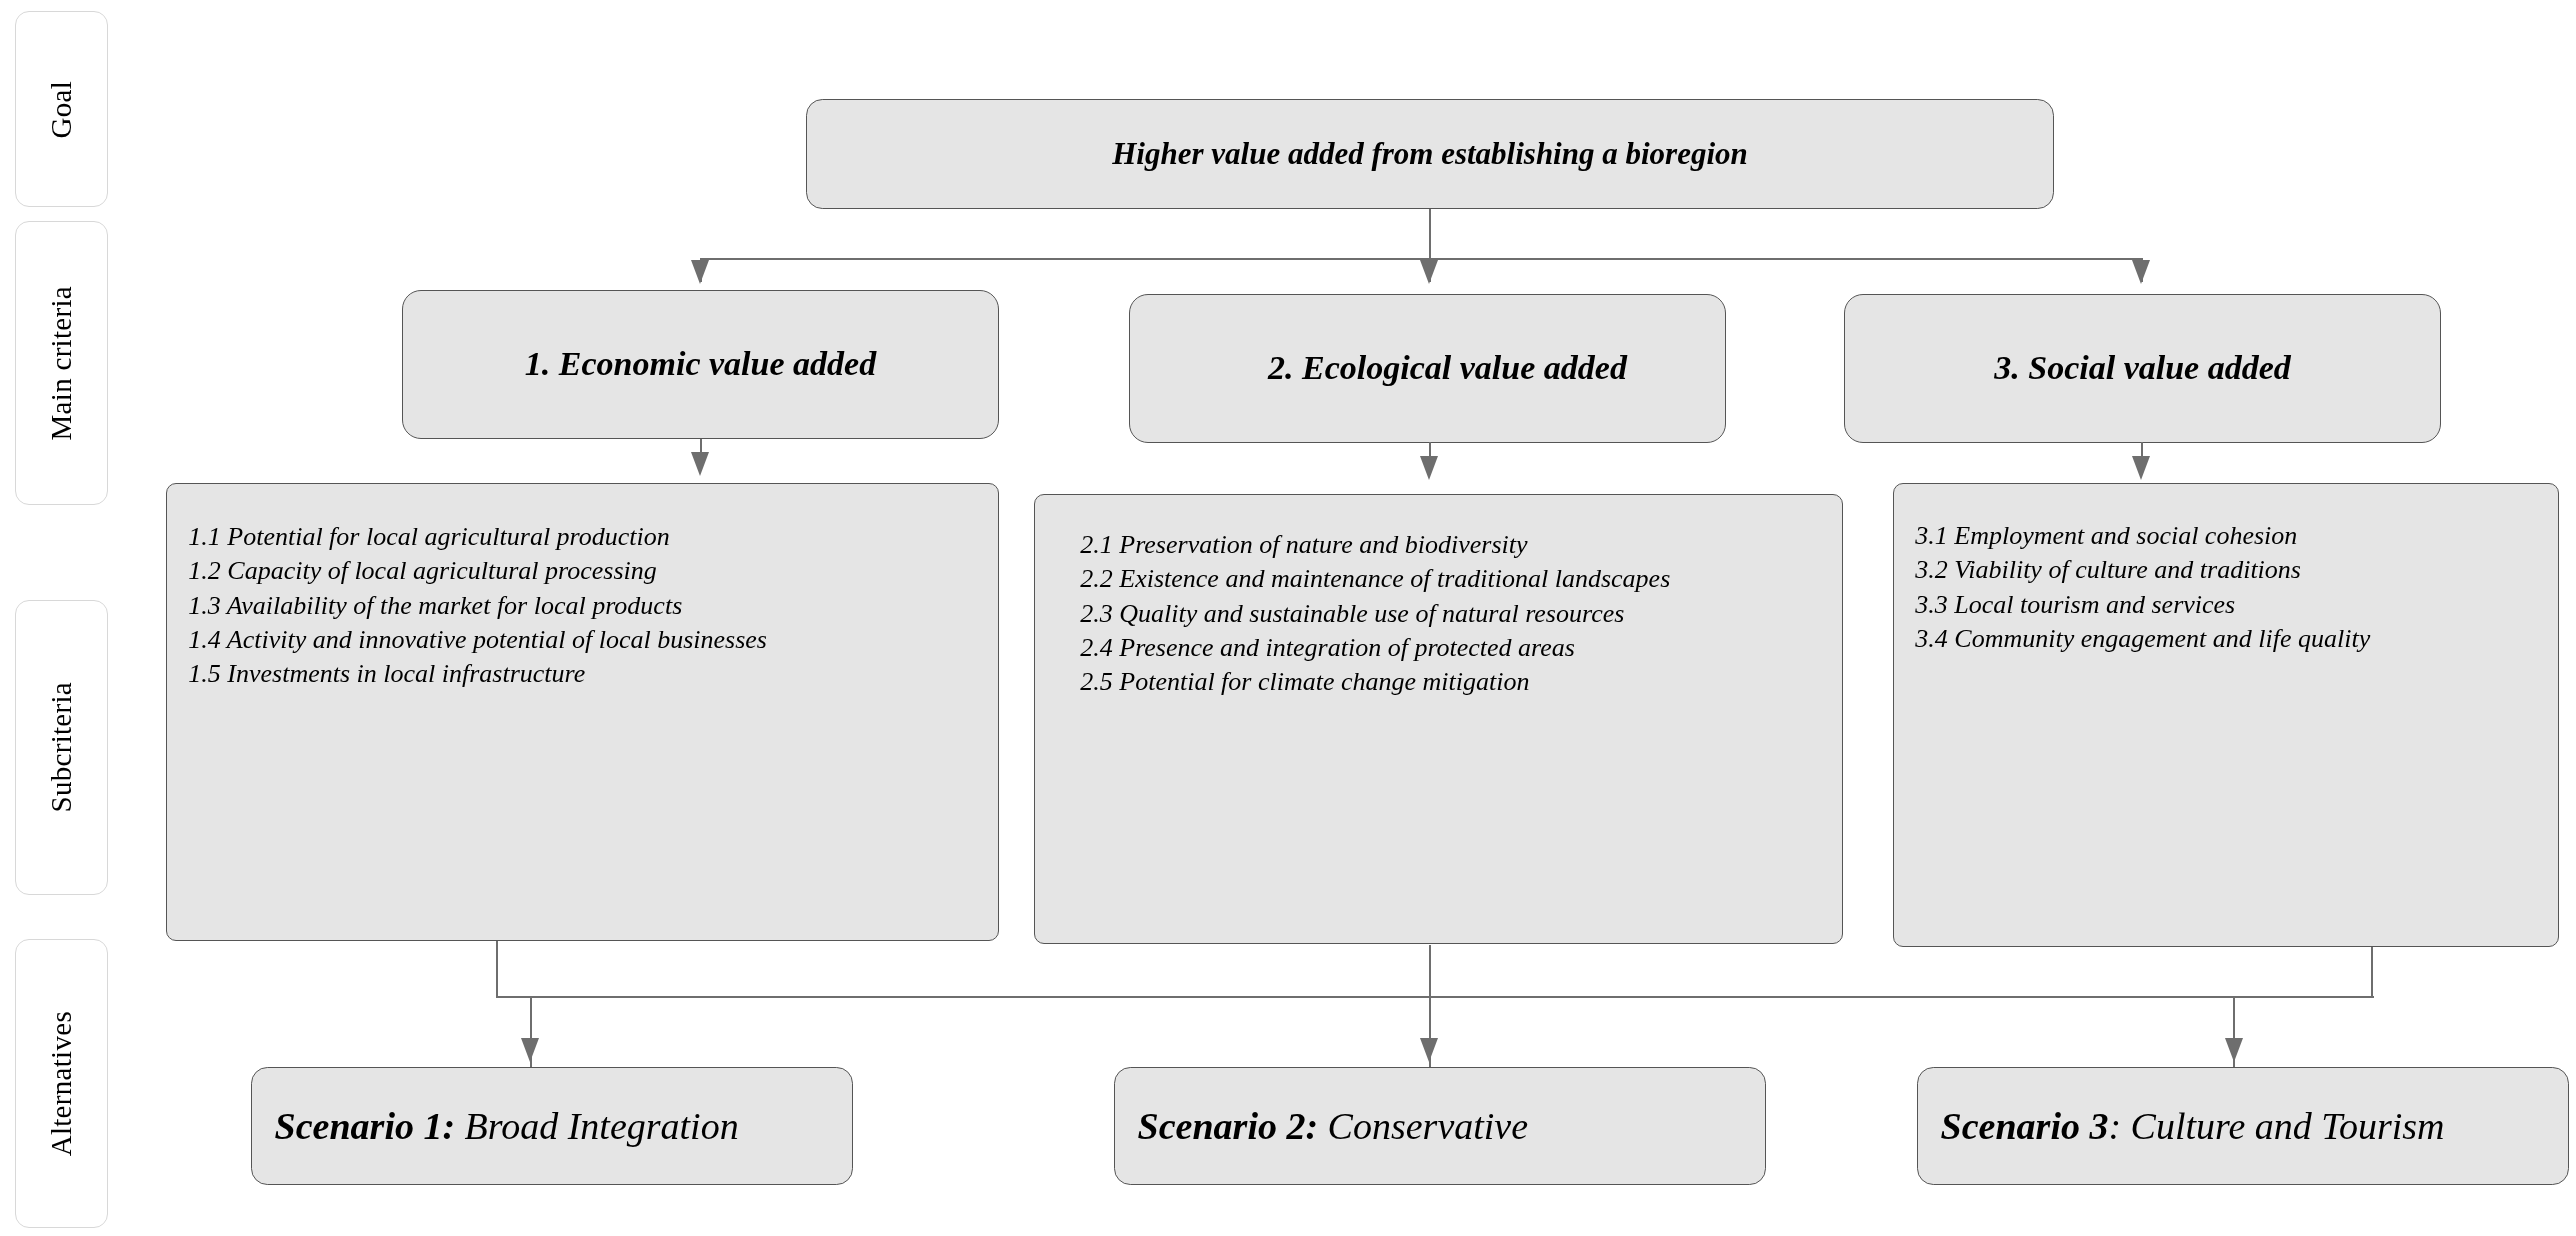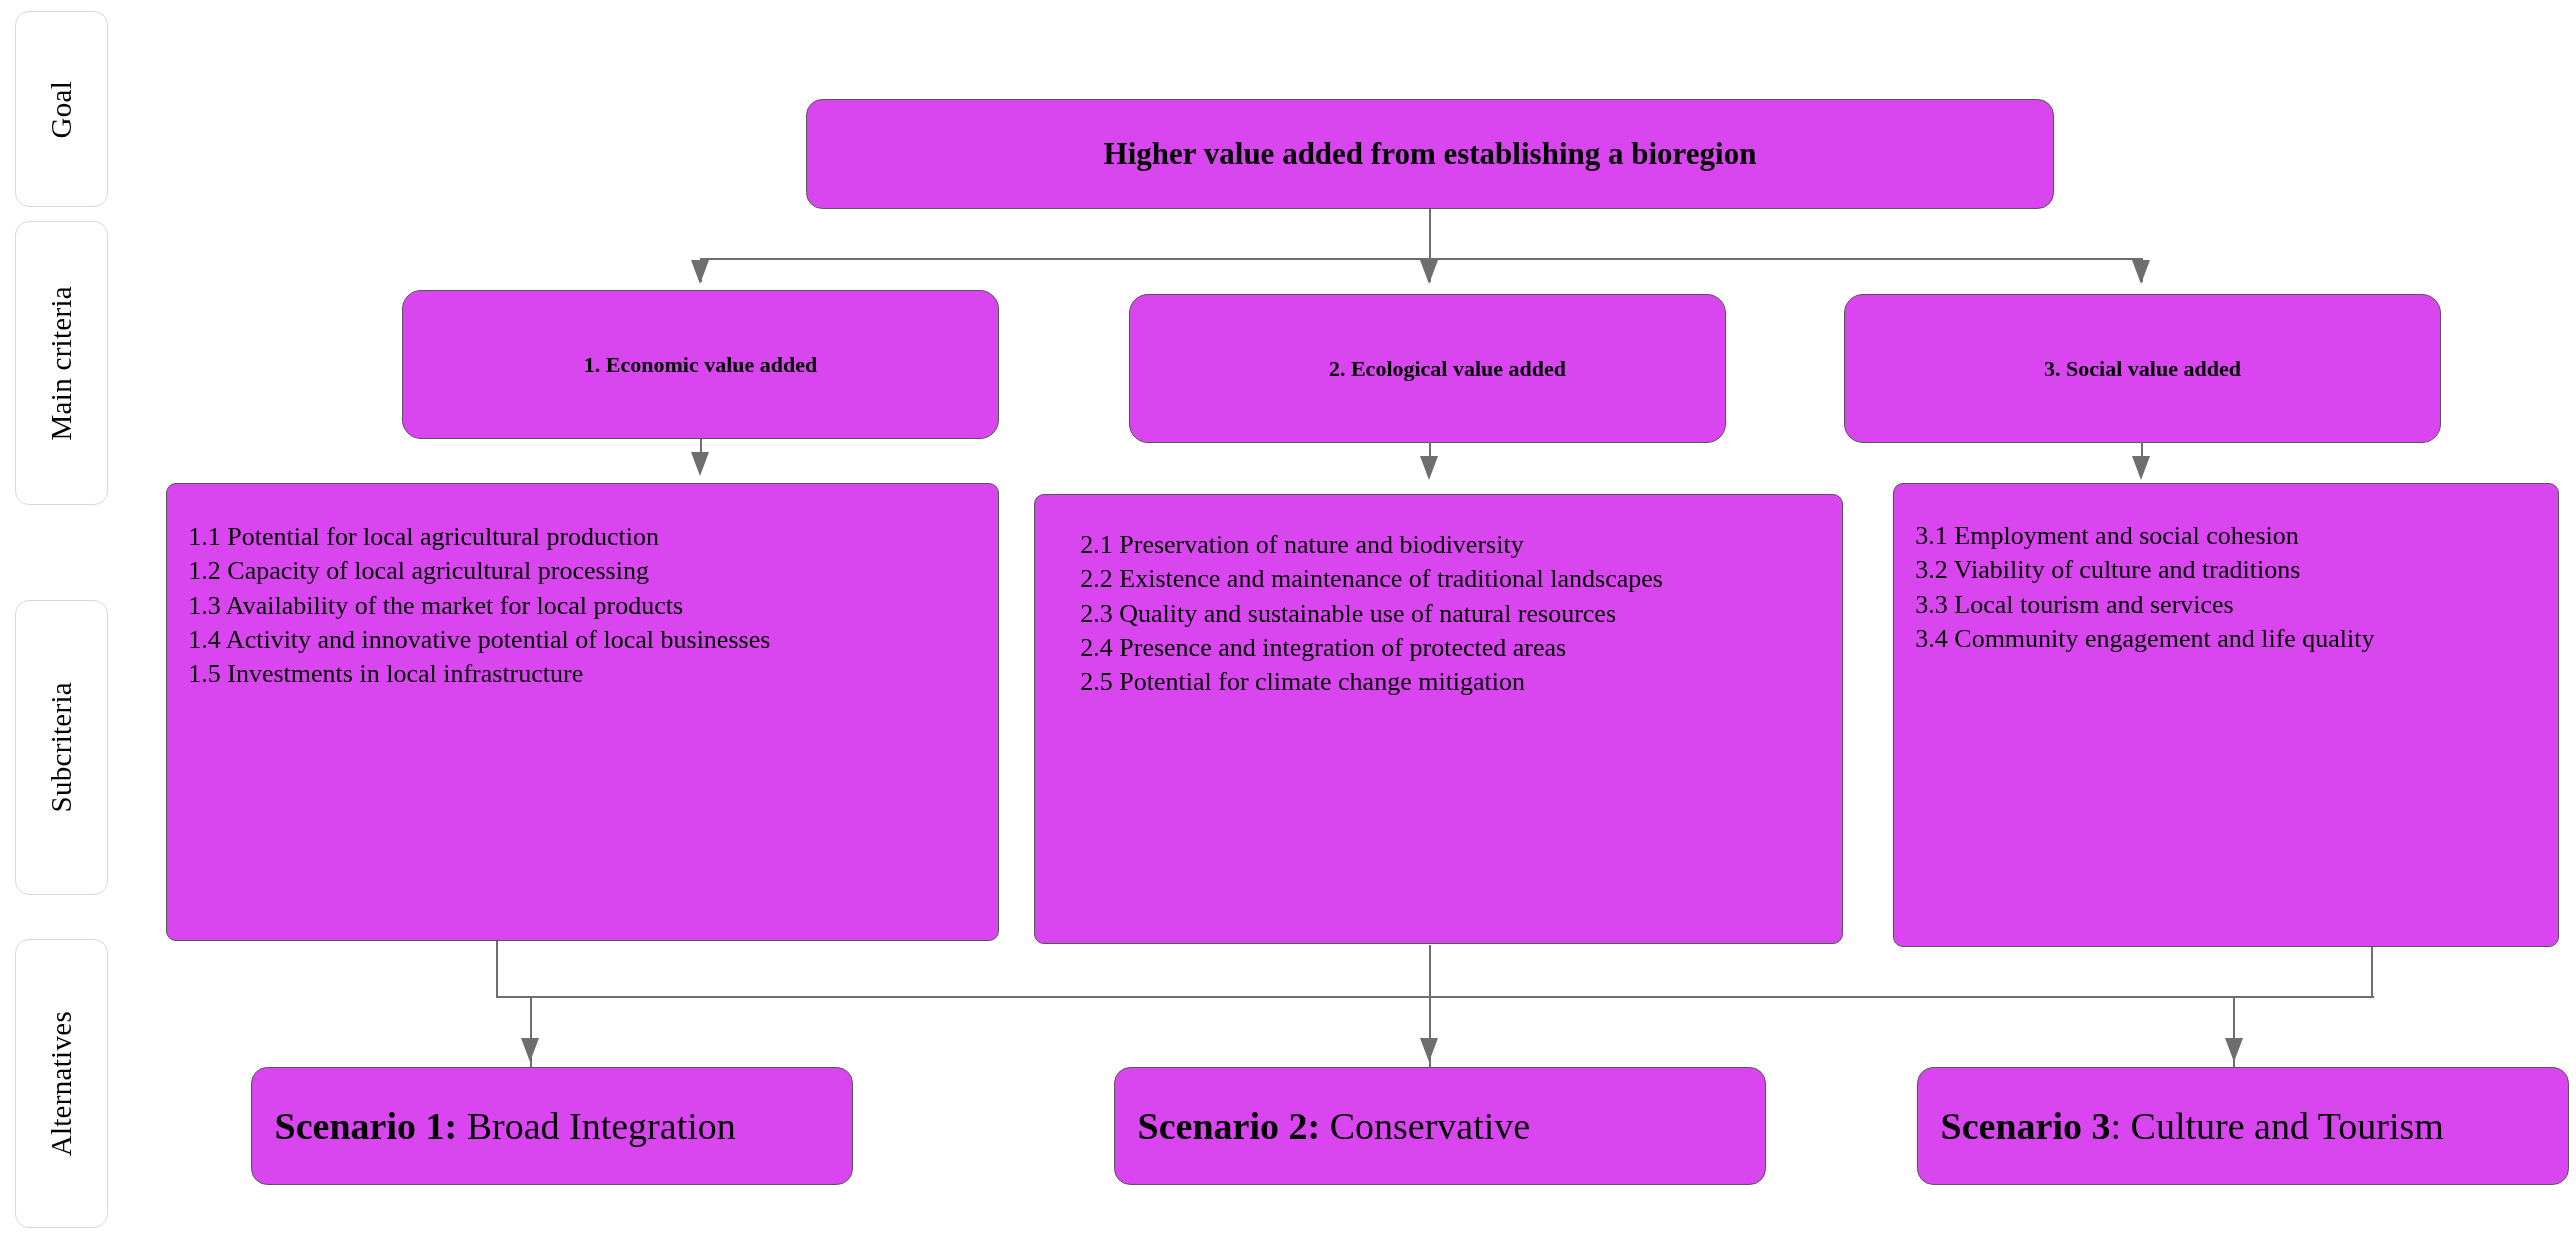--- a/index.html
+++ b/index.html
@@ -36,42 +36,43 @@
     font-size: 29px;
     color: #000000;
     letter-spacing: 0.3px;
     white-space: nowrap;
   }
 
   
   .node {
     position: absolute;
     box-sizing: border-box;
-    background: #d946ef;
+    background: #e5e5e5;
     border: 1.3px solid #555555;
     border-radius: 19px;
     display: flex;
     align-items: center;
+    font-style: italic;
   }
   .node.center { justify-content: center; }
   .node .txt {
     color: #000000;
     line-height: 1.32;
   }
 
   .goal-node { border-radius: 16.3px; }
   .goal-node .txt {
     font-size: 31px;
     font-weight: bold;
     text-align: center;
     width: 100%;
   }
 
   .crit-node .txt {
-    font-size: 22px;
+    font-size: 34px;
     font-weight: bold;
     text-align: center;
     width: 100%;
   }
 
   .sub-node {
     align-items: flex-start;
     border-radius: 10px;
   }
   .sub-node .txt {

